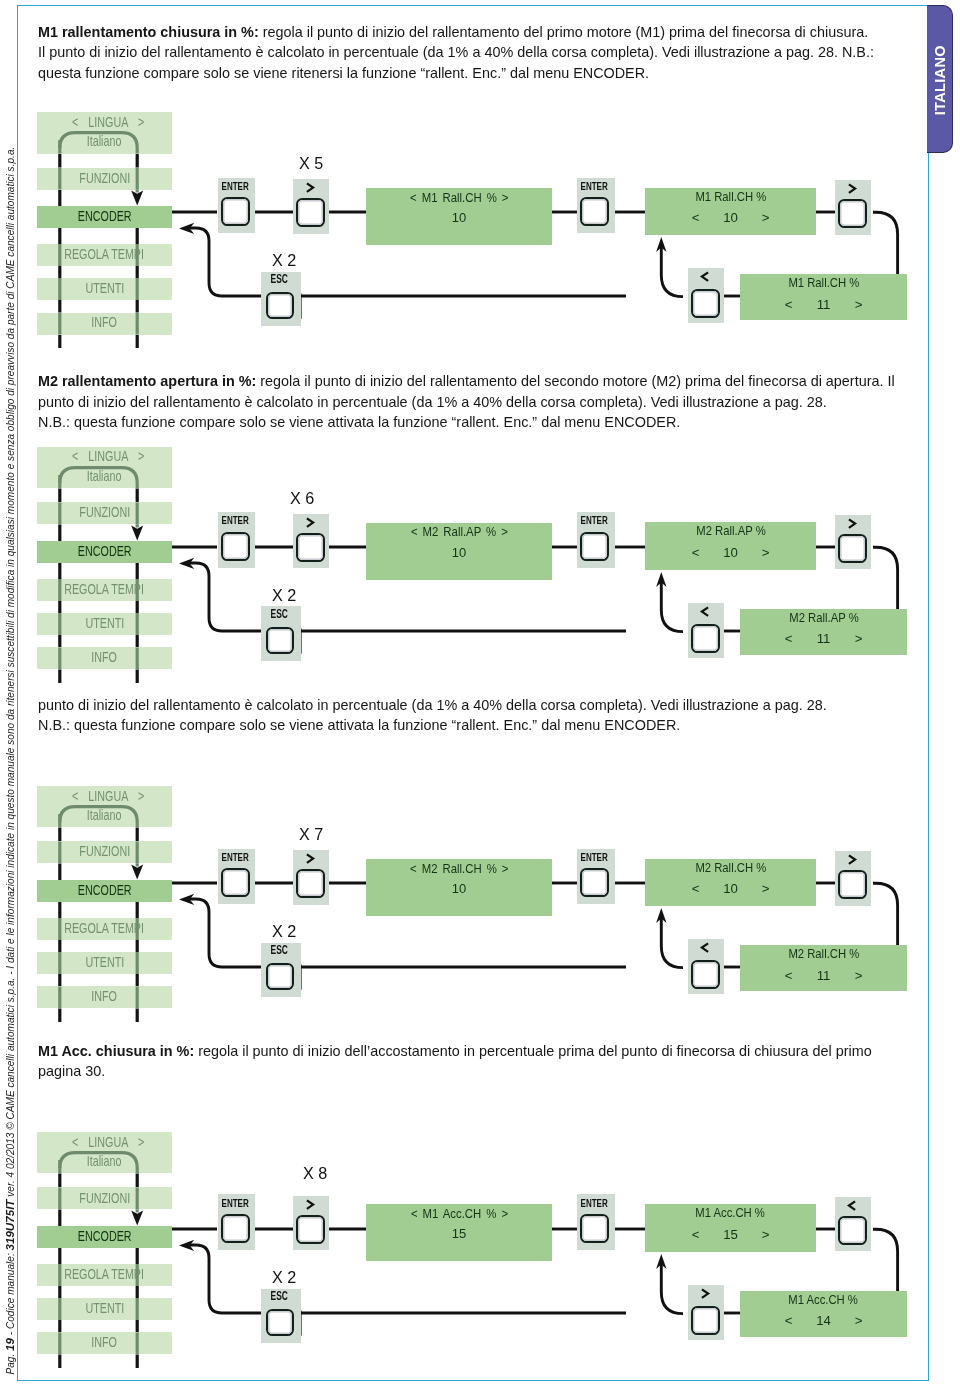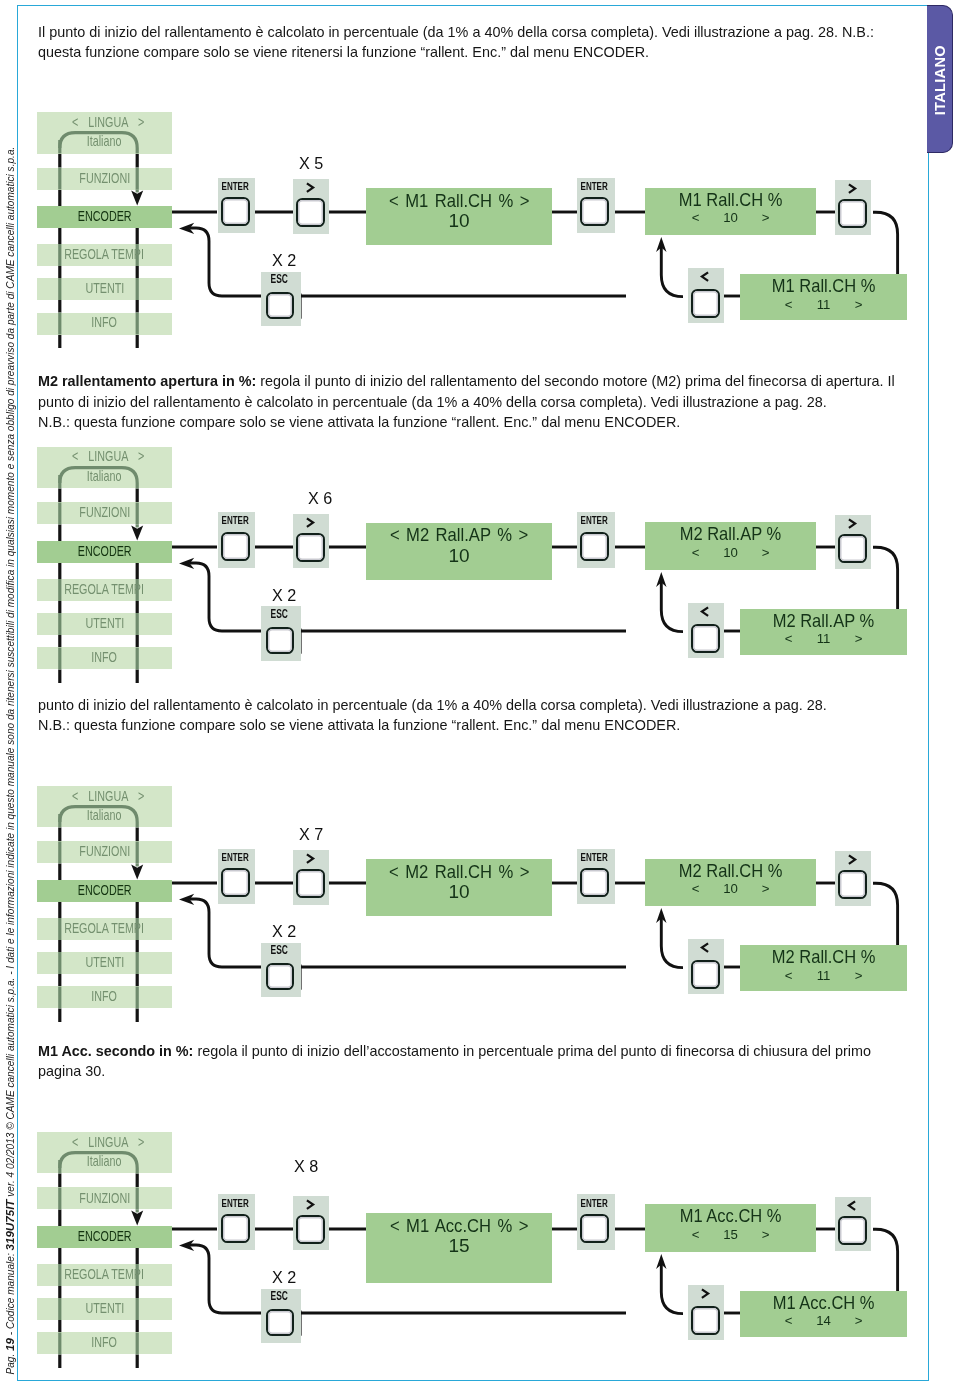--- a/index.html
+++ b/index.html
@@ -30,41 +30,42 @@
   .btn{position:absolute;background:#d0dcd3;}
   .btn .cap{position:absolute;left:-2px;width:100%;text-align:center;font-weight:bold;color:#111;line-height:1;}
   .btn .cap span{display:inline-block;transform:scaleX(0.71);transform-origin:center;}
   .btn .chev{position:absolute;left:0;top:0;overflow:visible;}
   .vh{position:absolute;width:1px;height:1px;overflow:hidden;clip:rect(0 0 0 0);}
   .btn .key{position:absolute;background:#fff;border:2.4px solid #11201a;border-radius:6.4px;box-sizing:border-box;}
   .btn .key i{position:absolute;left:0;top:0;right:0;bottom:0;border-radius:4.2px;box-shadow:inset 0 0 0 1.5px #c9c9d0;}
   .xlabel{position:absolute;font-size:17.4px;color:#111;white-space:nowrap;line-height:1;}
   .xlabel span{display:inline-block;transform:scaleX(0.93);transform-origin:center;}
   .disp{position:absolute;background:#a2cd92;}
-  .disp .l1,.disp .l2{position:absolute;left:0;width:100%;text-align:center;color:#143317;font-size:19px;white-space:nowrap;line-height:1;}
+  .disp .l1,.disp .l2{position:absolute;left:0;width:100%;text-align:center;color:#143317;font-size:13px;white-space:nowrap;line-height:1;}
   .disp .l1 span,.disp .l2 span,.disp .row span i{display:inline-block;}
   .disp.wide .l1 span{transform:scaleX(0.875);transform-origin:center;word-spacing:2.1px;}
   .disp.narrow .l1 span{transform:scaleX(0.868);transform-origin:center;}
   .disp .row{position:absolute;left:0;width:100%;display:flex;justify-content:center;color:#143317;font-size:13.2px;line-height:1;}
   .disp .row span{display:inline-block;text-align:center;}
   .disp .row span:nth-child(1){width:37px;}
   .disp .row span:nth-child(2){width:33px;}
   .disp .row span:nth-child(3){width:37px;}
 </style>
 </head>
 <body>
 
 <div class="frame"></div>
 <div class="sidecredit"><span>Pag. </span><b>19</b><span> - Codice manuale: </span><b>319U75IT</b><span> ver. 4 02/2013 © CAME cancelli automatici s.p.a. - I dati e le informazioni indicate in questo manuale sono da ritenersi suscettibili di modifica in qualsiasi momento e senza obbligo di preavviso da parte di CAME cancelli automatici s.p.a.</span></div>
 <div class="lang-tab">
     <div class="txt">ITALIANO</div>
   </div>
 
 <div class="sec">
   <div class="para" style="top:21.8px">
+    <div class="pline"><b>M1 rallentamento chiusura in %:</b><span> regola il punto di inizio del rallentamento del primo motore (M1) prima del finecorsa di chiusura.</span></div>
     <div class="pline">Il punto di inizio del rallentamento è calcolato in percentuale (da 1% a 40% della corsa completa). Vedi illustrazione a pag. 28. N.B.:</div>
     <div class="pline">questa funzione compare solo se viene ritenersi la funzione “rallent. Enc.” dal menu ENCODER.</div>
   </div>
   <div class="diag" style="top:0.0px">
     <div class="menu" style="top:0.00px">
       <svg class="rails" width="200" height="360" viewBox="0 0 200 360">
         <path d="M59.8 153.5 V167.5" stroke="#131313" stroke-width="3.2" fill="none"></path>
         <path d="M59.8 189.5 V206.0" stroke="#131313" stroke-width="3.2" fill="none"></path>
         <path d="M59.8 228.0 V244.0" stroke="#131313" stroke-width="3.2" fill="none"></path>
         <path d="M59.8 266.0 V278.0" stroke="#131313" stroke-width="3.2" fill="none"></path>
@@ -311,21 +312,21 @@
       <div class="cap" style="top:0;font-size:13.5px">
           <span class="vh">&lt;</span>
         </div>
       <svg class="chev" width="36.0" height="55.0" viewBox="0 0 36.0 55.0">
           <path d="M20.10 4.30 L13.90 8.60 L20.10 12.90" fill="none" stroke="#111" stroke-width="2.25" stroke-linecap="butt" stroke-linejoin="miter"></path>
         </svg>
       <div class="key" style="left:3.4px;top:21.0px;width:29.0px;height:29.0px">
           <i></i>
         </div>
     </div>
-    <div class="xlabel" style="left:302px;top:155.2px;width:36px;text-align:center"><span>X 6</span></div>
+    <div class="xlabel" style="left:284px;top:155.2px;width:36px;text-align:center"><span>X 6</span></div>
     <div class="xlabel" style="left:264.5px;top:252.3px;width:40px;text-align:center"><span>X 2</span></div>
     <div class="disp wide" style="left:366px;top:188px;width:186px;height:57px">
       <div class="l1" style="top:2.8px"><span>&lt; M2 Rall.AP % &gt;</span></div>
       <div class="l2" style="top:23.3px"><span>10</span></div>
     </div>
     <div class="disp narrow" style="left:645px;top:187.5px;width:171px;height:47.5px">
       <div class="l1" style="top:2.0px"><span>M2 Rall.AP %</span></div>
       <div class="row" style="top:23.6px">
         <span>&lt;</span>
         <span>10</span>
@@ -481,21 +482,21 @@
         <span>&lt;</span>
         <span>11</span>
         <span>&gt;</span>
       </div>
     </div>
   </div>
 </div>
 
 <div class="sec">
   <div class="para" style="top:1040.6px">
-    <div class="pline"><b>M1 Acc. secondo in %:</b><span> regola il punto di inizio dell’accostamento in percentuale prima del punto di finecorsa di chiusura del primo</span></div>
+    <div class="pline"><b>M1 Acc. chiusura in %:</b><span> regola il punto di inizio dell’accostamento in percentuale prima del punto di finecorsa di chiusura del primo</span></div>
     <div class="pline">pagina 30.</div>
   </div>
   <div class="diag" style="top:1016.8px">
     <div class="menu" style="top:3.20px">
       <svg class="rails" width="200" height="360" viewBox="0 0 200 360">
         <path d="M59.8 153.5 V167.5" stroke="#131313" stroke-width="3.2" fill="none"></path>
         <path d="M59.8 189.5 V206.0" stroke="#131313" stroke-width="3.2" fill="none"></path>
         <path d="M59.8 228.0 V244.0" stroke="#131313" stroke-width="3.2" fill="none"></path>
         <path d="M59.8 266.0 V278.0" stroke="#131313" stroke-width="3.2" fill="none"></path>
         <path d="M59.8 300.0 V312.5" stroke="#131313" stroke-width="3.2" fill="none"></path>
@@ -597,23 +598,23 @@
       <div class="cap" style="top:0;font-size:13.5px">
           <span class="vh">&gt;</span>
         </div>
       <svg class="chev" width="36.0" height="55.0" viewBox="0 0 36.0 55.0">
           <path d="M13.90 4.30 L20.10 8.60 L13.90 12.90" fill="none" stroke="#111" stroke-width="2.25" stroke-linecap="butt" stroke-linejoin="miter"></path>
         </svg>
       <div class="key" style="left:3.4px;top:21.0px;width:29.0px;height:29.0px">
           <i></i>
         </div>
     </div>
-    <div class="xlabel" style="left:292.6px;top:141px;width:36px;text-align:left"><span>X 8</span></div>
+    <div class="xlabel" style="left:292.6px;top:148px;width:36px;text-align:right"><span>X 8</span></div>
     <div class="xlabel" style="left:264.5px;top:252.3px;width:40px;text-align:center"><span>X 2</span></div>
-    <div class="disp wide" style="left:366px;top:196px;width:186px;height:70px">
+    <div class="disp wide" style="left:366px;top:187px;width:186px;height:57px">
       <div class="l1" style="top:2.8px"><span>&lt; M1 Acc.CH % &gt;</span></div>
       <div class="l2" style="top:23.3px"><span>15</span></div>
     </div>
     <div class="disp narrow" style="left:645px;top:187.5px;width:171px;height:47.5px">
       <div class="l1" style="top:2.0px"><span>M1 Acc.CH %</span></div>
       <div class="row" style="top:23.6px">
         <span>&lt;</span>
         <span>15</span>
         <span>&gt;</span>
       </div>

